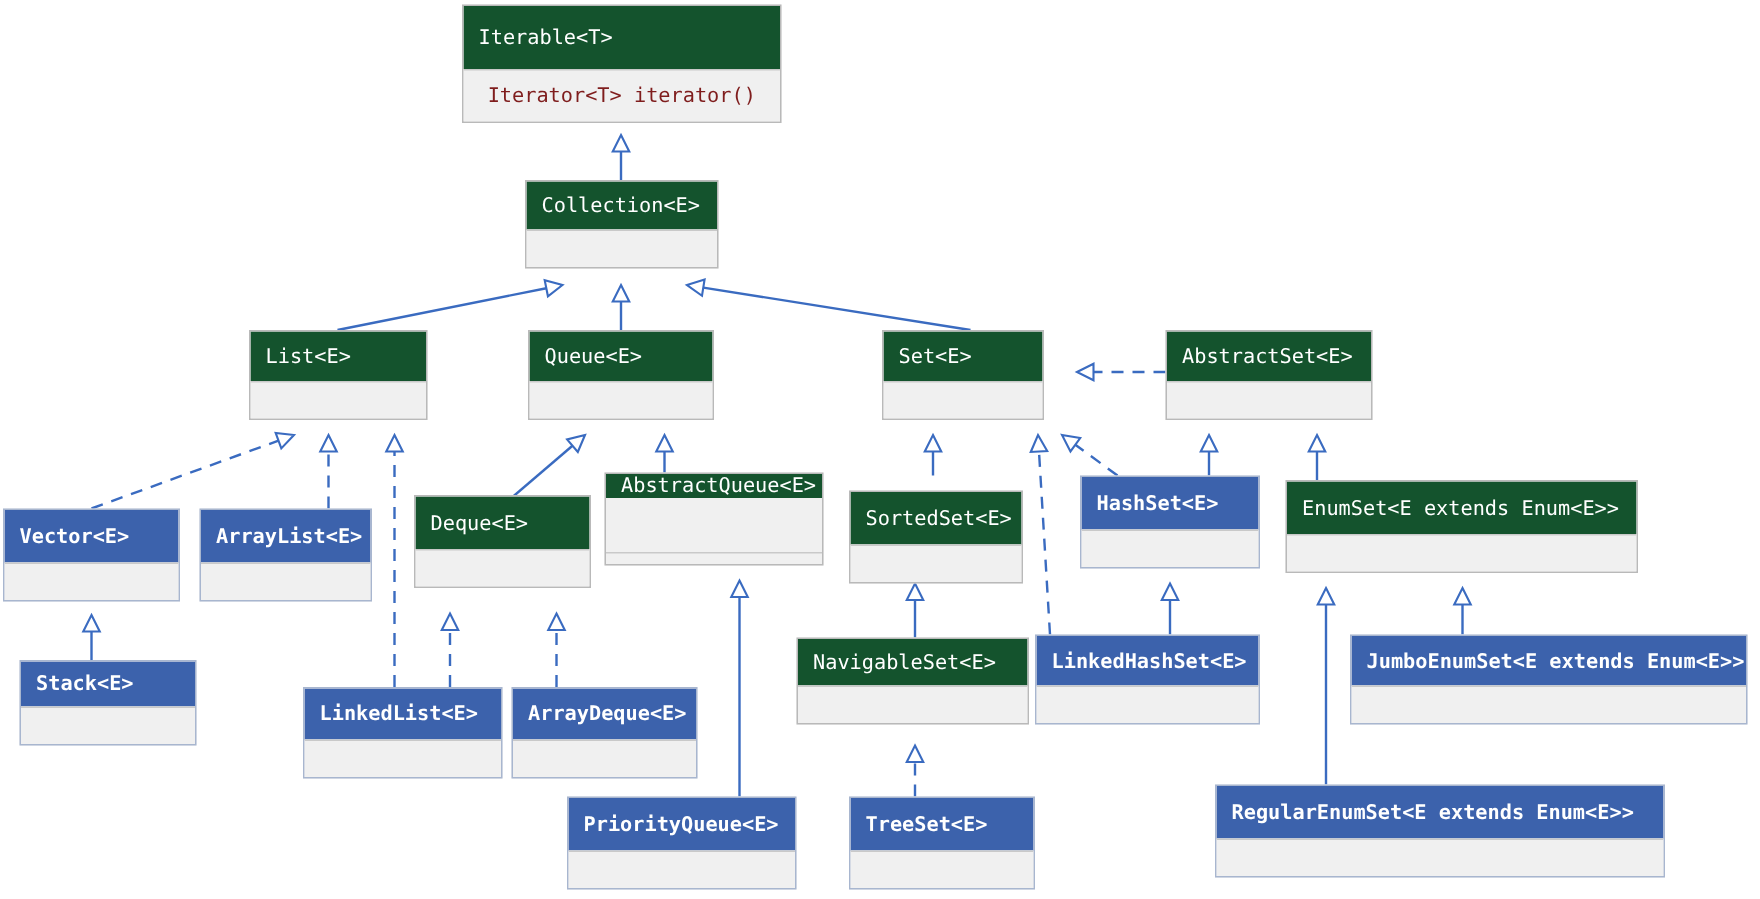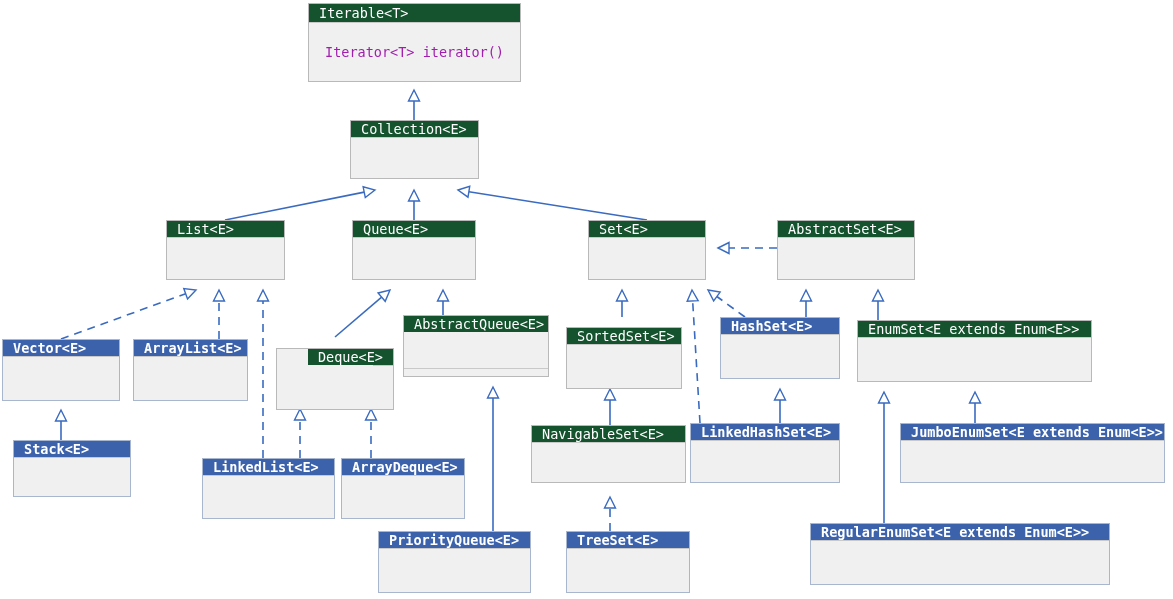--- a/index.html
+++ b/index.html
@@ -31,22 +31,22 @@
     font-size:13.5px;
     letter-spacing:0px;
     white-space:nowrap;
   }
   .node .cmp{
     flex:0 0 16px;
     background:#f0f0f0;
     border-top:1px solid #c9c9c9;
     display:flex;
     align-items:center;
-    padding:16px 10px;
-    color:#a21caf;
+    padding:4px 10px;
+    color:#7f1d1d;
     font-size:13.5px;
     white-space:nowrap;
   }
   
   .iface .hdr{background:#14532d;font-weight:normal;}
   
   .klass .hdr{background:#3c62ac;font-weight:bold;}
   .klass{border-color:#a8b6cf;}
 </style>
 </head>
@@ -113,37 +113,37 @@
         <div class="cmp"></div>
       </div>
       <div class="node iface" style="left: 166px; top: 220px; width: 119px; height: 60px;">
         <div class="hdr">List&lt;E&gt;</div>
         <div class="cmp"></div>
       </div>
       <div class="node iface" style="left: 352px; top: 220px; width: 124px; height: 60px;">
         <div class="hdr">Queue&lt;E&gt;</div>
         <div class="cmp"></div>
       </div>
-      <div class="node iface" style="left: 588px; top: 220px; width: 118px; height: 60px;">
+      <div class="node iface" style="left: 588px; top: 220px; width: 108px; height: 60px;">
         <div class="hdr">Set&lt;E&gt;</div>
         <div class="cmp"></div>
       </div>
       <div class="node iface" style="left: 777px; top: 220px; width: 138px; height: 60px;">
         <div class="hdr">AbstractSet&lt;E&gt;</div>
         <div class="cmp"></div>
       </div>
       <div class="node klass" style="left: 2px; top: 339px; width: 118px; height: 62px;">
         <div class="hdr">Vector&lt;E&gt;</div>
         <div class="cmp"></div>
       </div>
       <div class="node klass" style="left: 133px; top: 339px; width: 115px; height: 62px;">
         <div class="hdr">ArrayList&lt;E&gt;</div>
         <div class="cmp"></div>
       </div>
-      <div class="node iface" style="left: 276px; top: 348px; width: 118px; height: 62px; align-items: flex-end;">
+      <div class="node iface" style="left: 276px; top: 330px; width: 118px; height: 62px;">
         <div class="hdr">Deque&lt;E&gt;</div>
         <div class="cmp"></div>
       </div>
       <div class="node iface" style="left: 403px; top: 315px; width: 146px; height: 62px; gap: 36px;">
         <div class="hdr">AbstractQueue&lt;E&gt;</div>
         <div class="cmp"></div>
       </div>
       <div class="node iface" style="left: 566px; top: 327px; width: 116px; height: 62px;">
         <div class="hdr">SortedSet&lt;E&gt;</div>
         <div class="cmp"></div>

